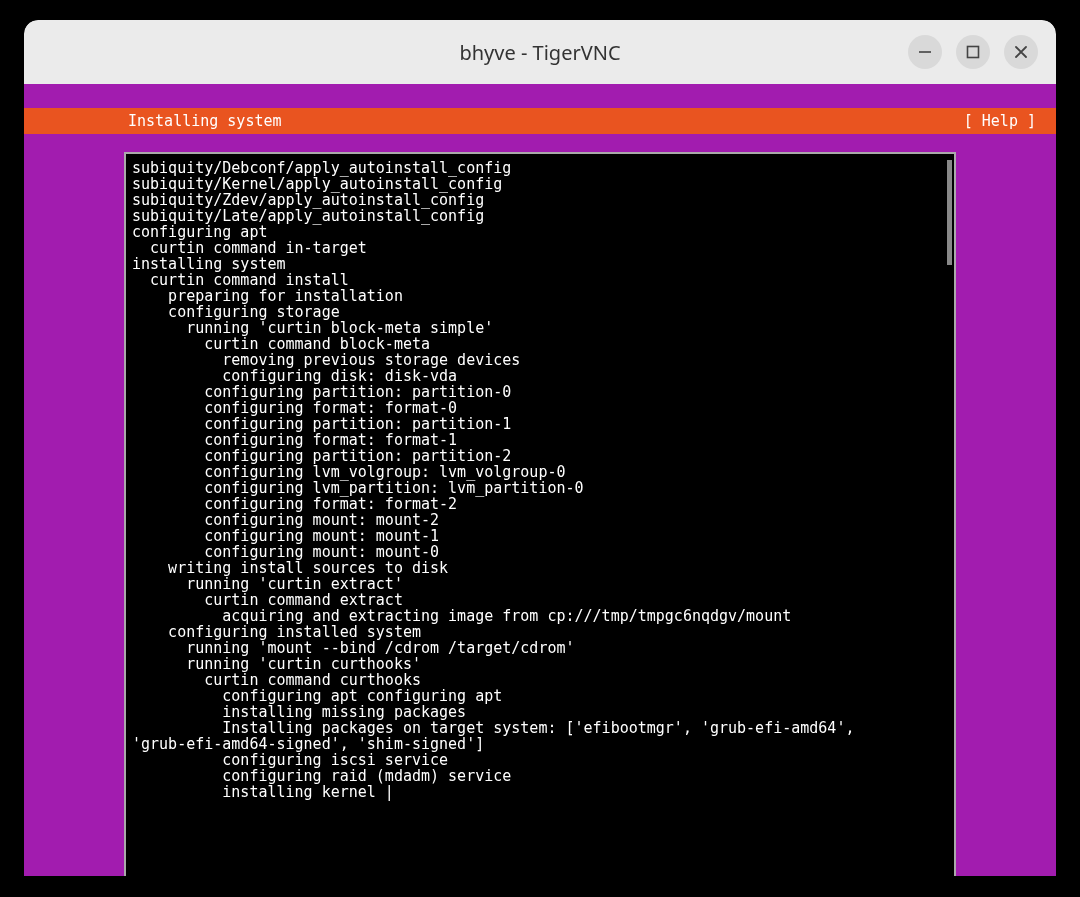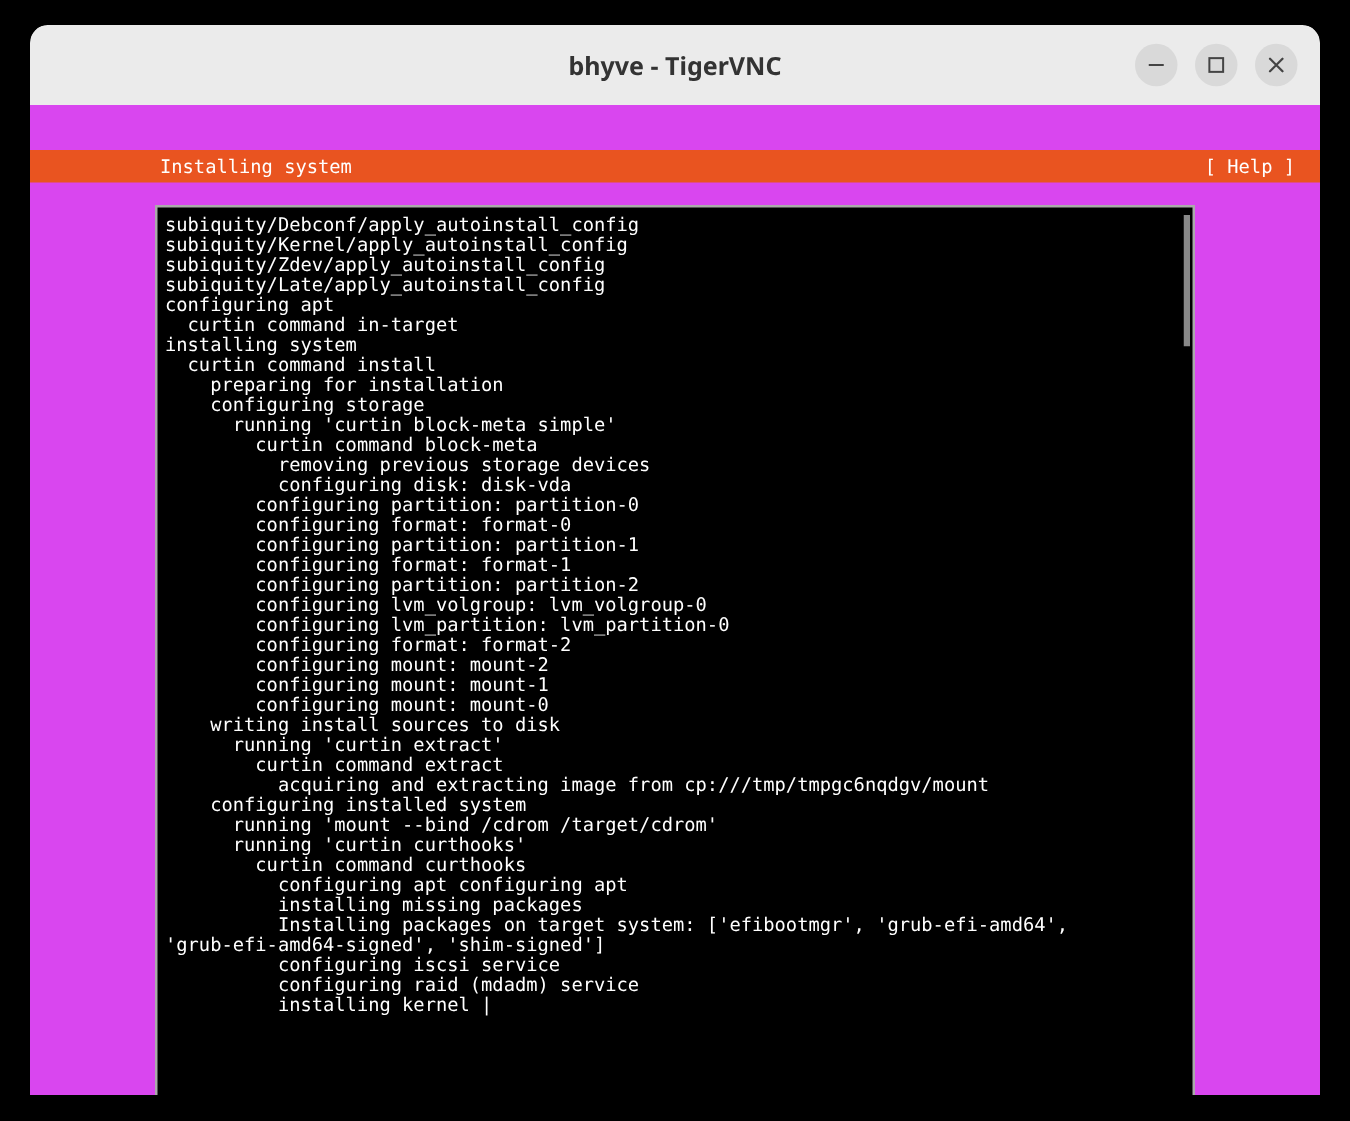--- a/index.html
+++ b/index.html
@@ -25,21 +25,21 @@
       background: #ebebeb;
       display: flex;
       align-items: center;
       justify-content: center;
       position: relative;
       border-radius: 14px 14px 0 0;
     }
     .titlebar-title {
       color: #333;
       font-size: 20px;
-      font-weight: 700;
+      font-weight: 400;
     }
     .window-controls {
       position: absolute;
       right: 18px;
       top: 50%;
       transform: translateY(-50%);
       display: flex;
       gap: 14px;
     }
     .win-btn {
@@ -55,22 +55,22 @@
     }
     .win-btn svg { width: 16px; height: 16px; display: block; }
     .win-btn.close svg { width: 14px; height: 14px; }
 
     .vnc-area {
       position: absolute;
       left: 0;
       top: 64px;
       right: 0;
       bottom: 0;
-      background: #d946ef;
-      padding: 36px 0 18px 0;
+      background: #a21caf;
+      padding: 24px 0 18px 0;
     }
 
     .orange-header {
       height: 26px;
       background: #e95420;
       color: #fff;
       display: flex;
       align-items: center;
       font-family: "DejaVu Sans Mono", "Liberation Mono", monospace;
       font-size: 15px;

